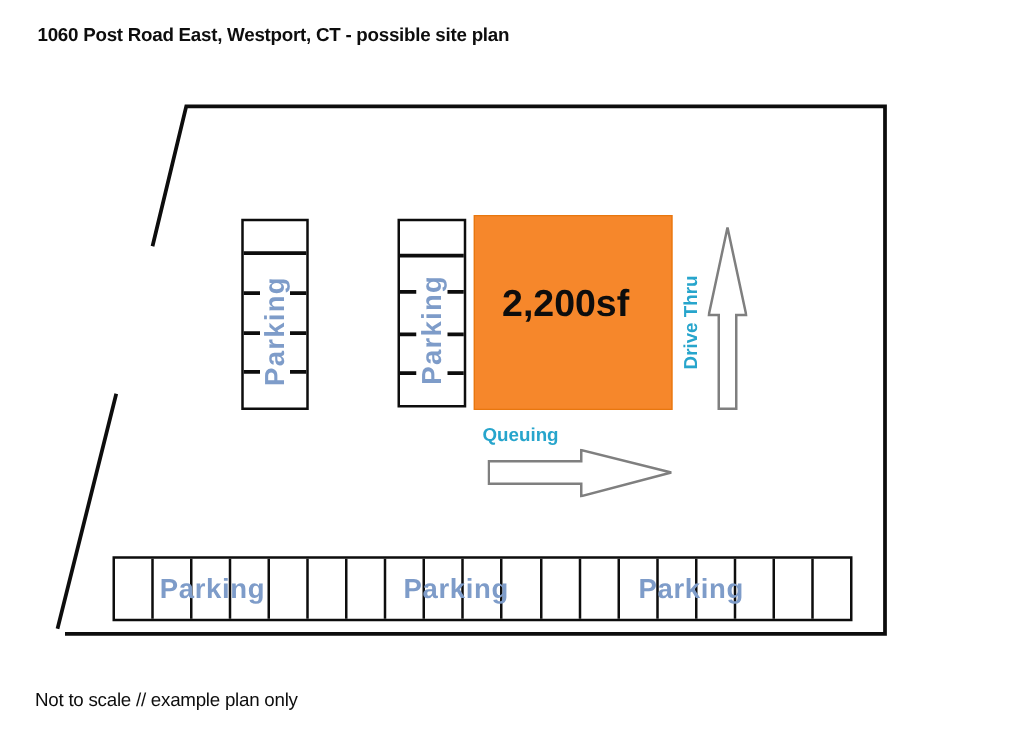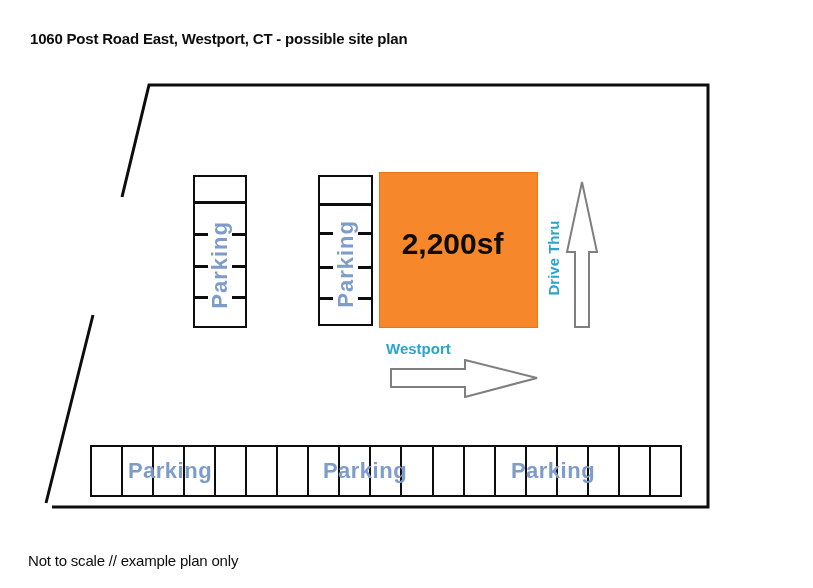--- a/index.html
+++ b/index.html
@@ -1,21 +1,21 @@
 <!DOCTYPE html>
 <html><head>
 <meta charset="utf-8">
 <style>
   html,body{margin:0;padding:0;background:#fff;}
   .canvas{
     position:relative;width:813px;height:588px;background:#ffffff;overflow:hidden;
     font-family:"Liberation Sans",sans-serif;
   }
   .title{
-    position:absolute;left:30px;top:30px;font-size:15px;font-weight:bold;
+    position:absolute;left:30px;top:20px;font-size:15px;font-weight:bold;
     color:#0d0d0d;letter-spacing:-0.2px;white-space:nowrap;
   }
   .footer{
     position:absolute;left:28px;top:552px;font-size:15px;font-weight:normal;
     color:#0d0d0d;letter-spacing:-0.2px;white-space:nowrap;
   }
   svg.boundary{position:absolute;left:0;top:0;}
 
   
   .strip{
@@ -116,21 +116,21 @@
 
   <div class="building">
     <span>2,200sf</span>
   </div>
 
   <svg class="drive-thru-arrow" width="32" height="148" viewBox="0 0 32 148">
     <polygon points="16,1 31,71 23,71 23,146 9,146 9,71 1,71" fill="#ffffff" stroke="#7F7F7F" stroke-width="2"></polygon>
   </svg>
   <div class="drive-thru-label">Drive Thru</div>
 
-  <div class="queuing-label">Westport</div>
+  <div class="queuing-label">Queuing</div>
   <svg class="queuing-arrow" width="149" height="39" viewBox="0 0 149 39">
     <polygon points="1,10 75,10 75,1 147,19 75,38 75,28 1,28" fill="#ffffff" stroke="#7F7F7F" stroke-width="2"></polygon>
   </svg>
 
   <div class="bottom-row">
       <div class="cell"></div>
       <div class="cell"></div>
       <div class="cell"></div>
       <div class="cell"></div>
       <div class="cell"></div>

